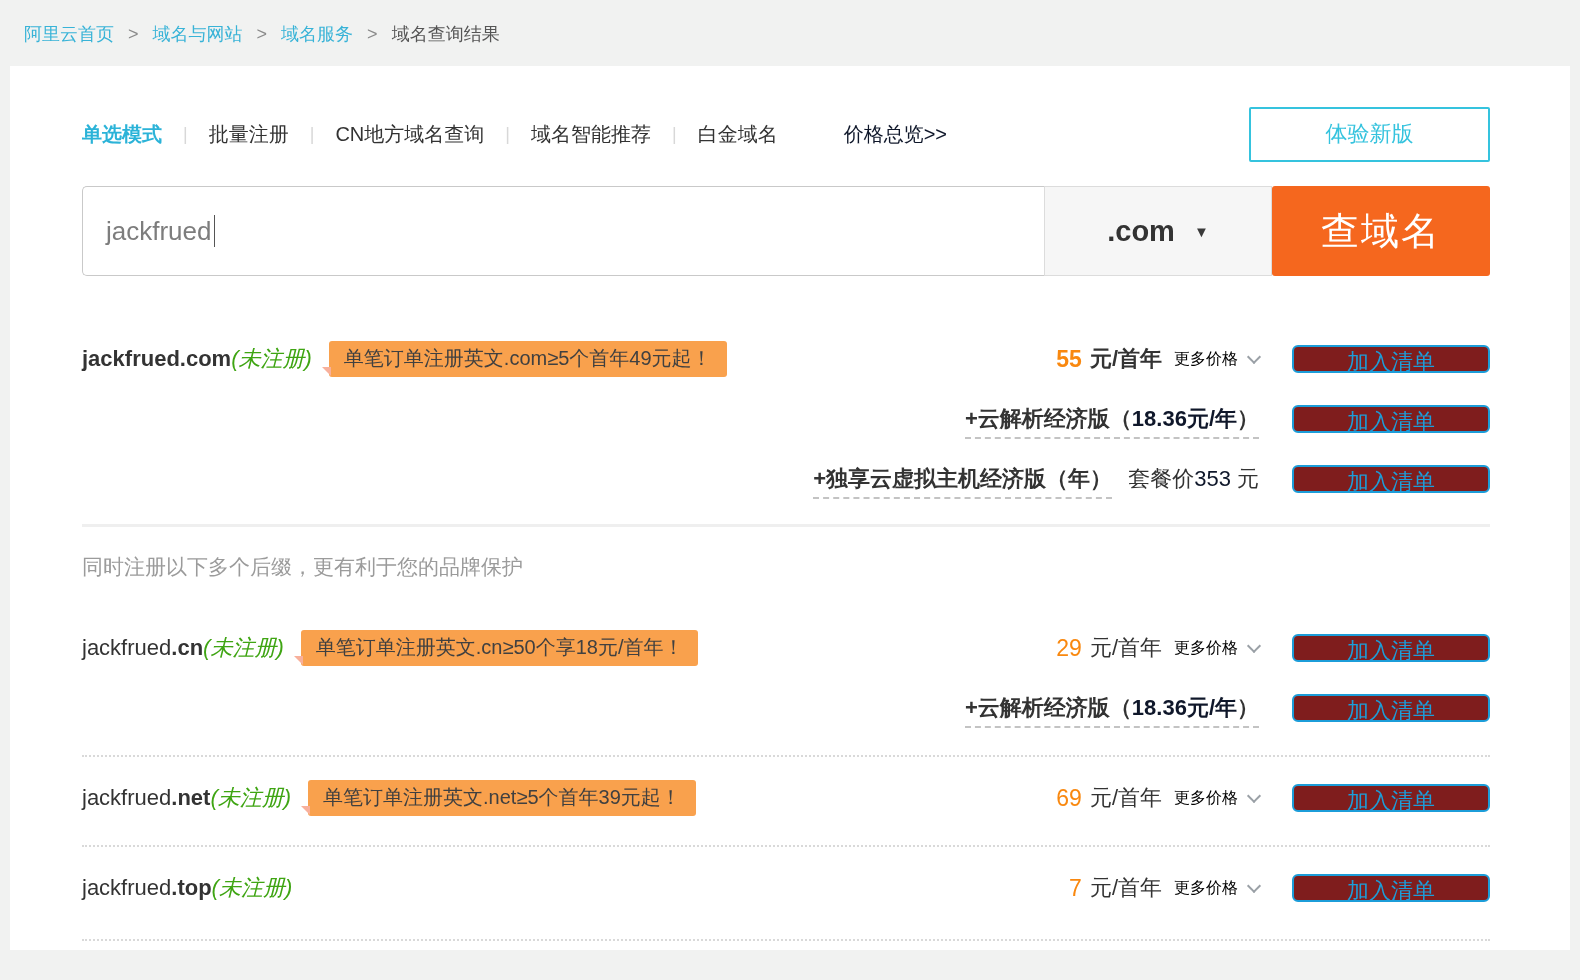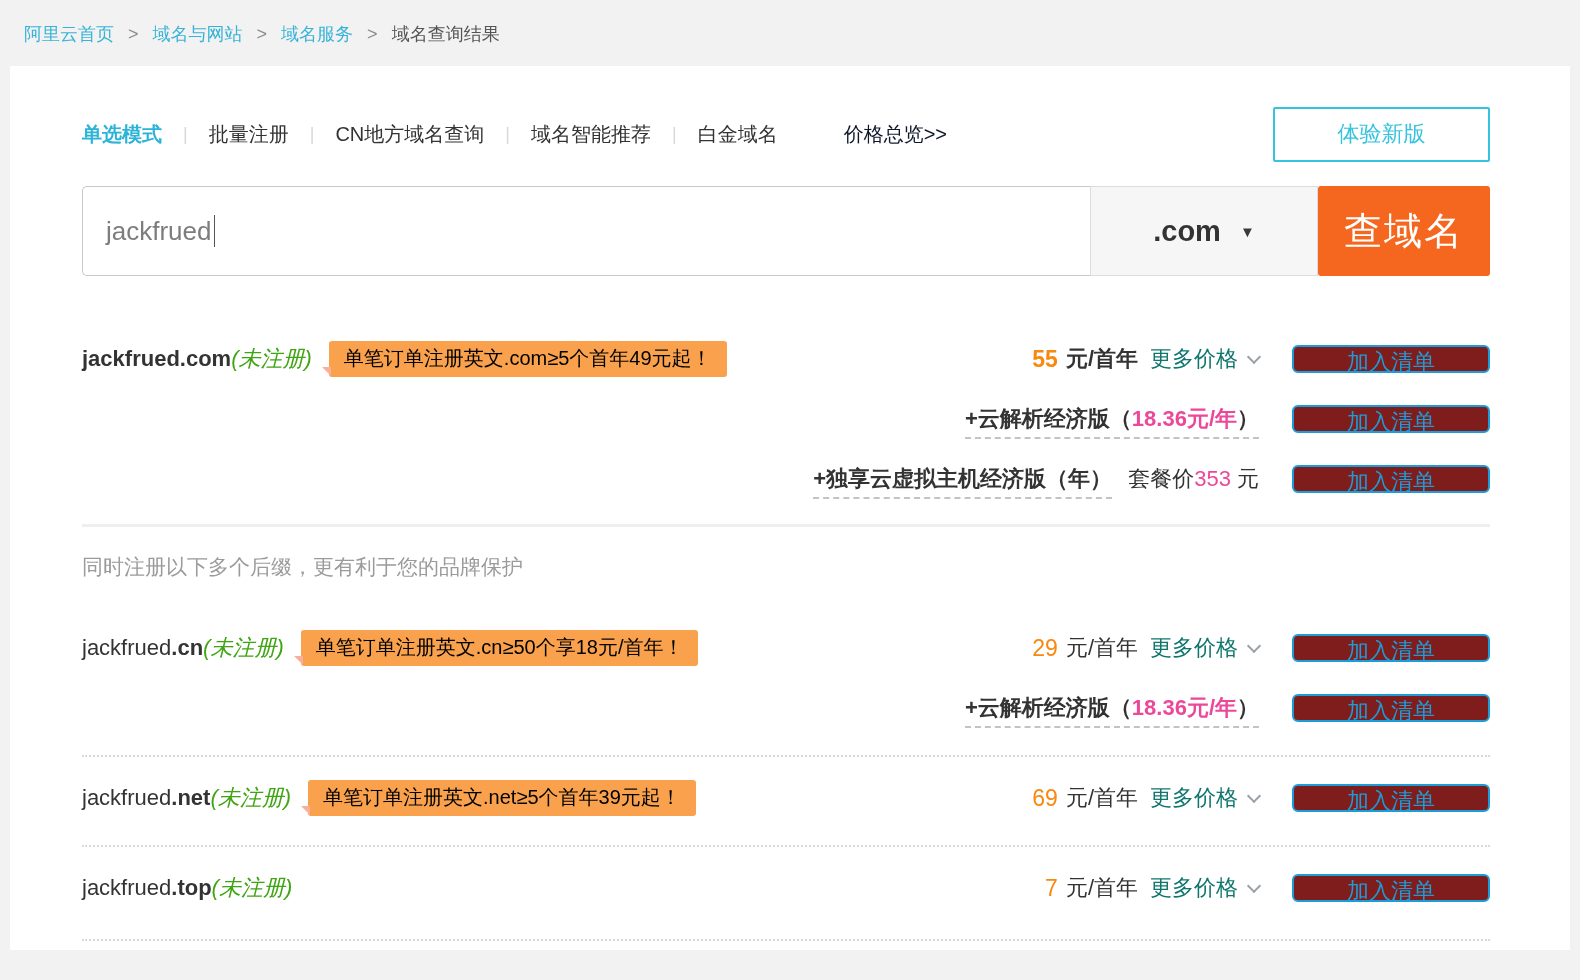--- a/index.html
+++ b/index.html
@@ -29,21 +29,21 @@
   }
 
   
   .tabbar { display:flex; align-items:center; height:56px; font-size:20px; }
   .tab { color:#333; cursor:pointer; white-space:nowrap; }
   .tab.active { color:#2bb3d8; font-weight:bold; }
   .pipe { color:#d8d8d8; margin:0 21px; font-size:18px; }
   .price-overview { color:#0f172a; margin-left:66px; cursor:pointer; }
   .new-version-btn {
     margin-left:auto;
-    width:217px; height:55px;
+    width:241px; height:55px;
     background:#fff;
     border:2px solid #35c3de;
     color:#35c3de;
     font-size:22px;
     border-radius:2px;
     cursor:pointer;
     font-family:inherit;
   }
 
   
@@ -63,21 +63,21 @@
   .tld-select {
     width:228px;
     background:#f6f6f6;
     border:1px solid #dcdcdc;
     display:flex; align-items:center; justify-content:center;
     font-size:29px; font-weight:bold; color:#333;
     cursor:pointer;
   }
   .tld-arrow { font-size:15px; color:#3a3a3a; margin-left:19px; }
   .submit-btn {
-    width:172px;
+    width:218px;
     background:#f5671e;
     color:#fff;
     border:none;
     font-size:38px;
     border-radius:3px;
     cursor:pointer;
     letter-spacing:2px;
     font-family:inherit;
   }
 
@@ -88,53 +88,53 @@
 
   .dname { font-size:22px; color:#333; }
   .dsuffix { font-size:22px; color:#333; font-weight:bold; }
   .row-main-com .dname { font-weight:bold; }
   .dstatus { font-size:22px; color:#3fa513;font-style:italic; }
 
   .badge {
     position:relative;
     margin-left:17px;
     background:#f9a14d;
-    color:#000000;
+    color:#404040;
     font-size:20px;
     padding:4px 15px 5px;
     border-radius:3px;
     white-space:nowrap;
   }
   .badge-tail {
     position:absolute;
     left:-7px; bottom:1px;
     width:0; height:0;
     border-top:9px solid #f8b09b;
     border-left:9px solid transparent;
   }
 
   .price-group { margin-left:auto; margin-right:33px; display:flex; align-items:center; white-space:nowrap; }
   .price-num { color:#f9880f; font-size:23px; }
   .price-unit { color:#333; font-size:22px; margin-left:8px; }
-  .more-label { color:#0f766e; font-size:22px; margin-left:12px; cursor:pointer; }
+  .more-label { color:#000000; font-size:16px; margin-left:12px; cursor:pointer; }
   .row-main-com .price-num,
   .row-main-com .price-unit { font-weight:bold; }
   .chevron {
     display:inline-block;
     width:10px; height:10px;
     border-right:2px solid #9aa0a6;
     border-bottom:2px solid #9aa0a6;
     transform:rotate(45deg);
     margin-left:11px; margin-bottom:5px;
     cursor:pointer;
   }
 
   .addon-text { margin-left:auto; margin-right:33px; font-size:22px; font-weight:bold; color:#333; white-space:nowrap; }
   .dashed-u { border-bottom:2px dashed #c3c3c3; padding-bottom:6px; cursor:pointer; }
-  .hl-orange { color:#ec4899; }
+  .hl-orange { color:#0f172a; }
   .addon-tail { font-weight:normal; margin-left:10px; }
 
   .add-btn {
     width:198px; height:28px;
     background:#7f1d1d;
     border:2px solid #1c9dd9;
     color:#1c9dd9;
     font-size:22px;
     border-radius:6px;
     cursor:pointer;

